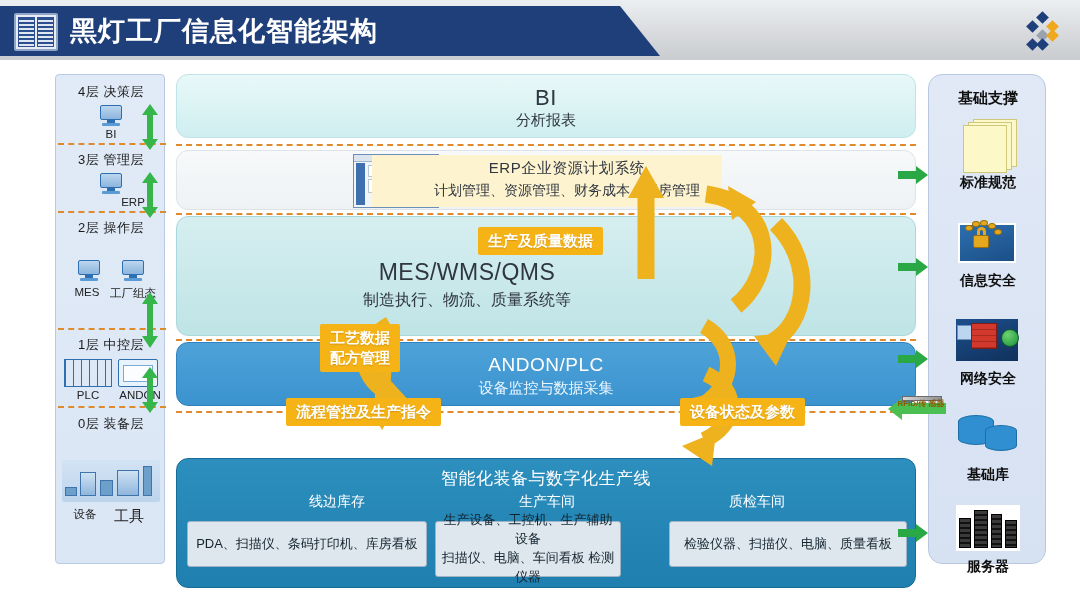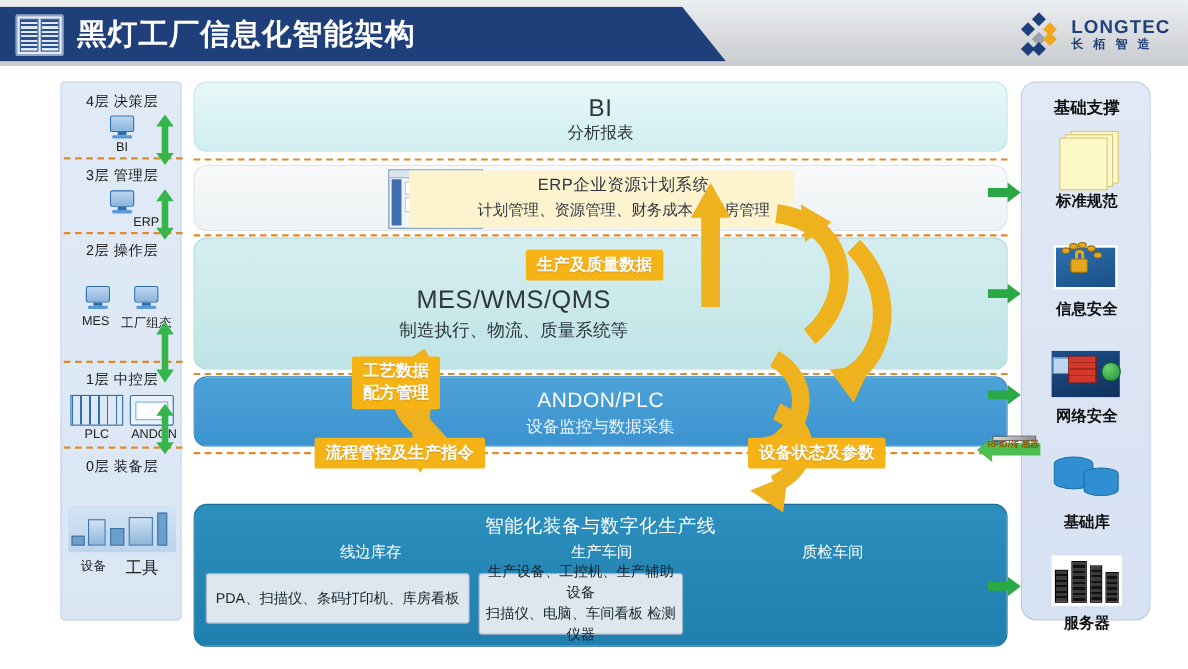--- a/index.html
+++ b/index.html
@@ -216,24 +216,20 @@
 
   <div id="logo">
     <div id="logo-mark">
       <i style="left:16px;top:1px;background:#1f3f7a;"></i>
       <i style="left:6px;top:10px;background:#1f3f7a;"></i>
       <i style="left:26px;top:10px;background:#f0a81e;"></i>
       <i style="left:16px;top:19px;background:#9aa3ad;"></i>
       <i style="left:26px;top:19px;background:#f0a81e;"></i>
       <i style="left:6px;top:28px;background:#1f3f7a;"></i>
       <i style="left:16px;top:28px;background:#1f3f7a;"></i>
-    </div>
-    <div id="logo-text">
-      <span id="logo-en">LONGTEC</span>
-      <span id="logo-cn">长 栢 智 造</span>
     </div>
   </div>
 </div>
 
 <div id="canvas">
 
   <div id="left-col">
 
     <div class="layer-title" style="top:8px;">4层 决策层</div>
     <div class="pc-icon" style="left:44px; top:30px;">
@@ -351,20 +347,21 @@
 
     <div class="band" id="equip-band">
       <div class="band-title" style="top:8px; font-size:17px; color:#ffffff;">智能化装备与数字化生产线</div>
       <div class="eq-col-title" style="left:70px;  top:34px; width:180px;">线边库存</div>
       <div class="eq-col-title" style="left:280px; top:34px; width:180px;">生产车间</div>
       <div class="eq-col-title" style="left:490px; top:34px; width:180px;">质检车间</div>
 
       <div class="eq-box" style="left:10px;  top:62px; width:240px; height:46px;">PDA、扫描仪、条码打印机、库房看板</div>
       <div class="eq-box" style="left:258px; top:62px; width:186px; height:56px; white-space:pre-line;">生产设备、工控机、生产辅助设备
 扫描仪、电脑、车间看板 检测仪器</div>
+      <div class="eq-box" style="left:492px; top:62px; width:238px; height:46px;">检验仪器、扫描仪、电脑、质量看板</div>
     </div>
 
     <svg style="position:absolute;left:0;top:0;width:740px;height:490px;pointer-events:none;" viewBox="0 0 740 490">
 
       <path d="M470 205 C470 160 470 140 470 118" stroke="#edb21d" stroke-width="17" fill="none" stroke-linecap="butt"></path>
       <polygon points="470,92 488,124 452,124" fill="#edb21d"></polygon>
 
       <path d="M530 120 C600 130 600 200 560 232" stroke="#edb21d" stroke-width="17" fill="none"></path>
       <polygon points="640,128 612,112 616,146" fill="#edb21d" transform="translate(-60,0)"></polygon>
       <path d="M600 150 C640 190 630 250 596 268" stroke="#edb21d" stroke-width="17" fill="none"></path>

